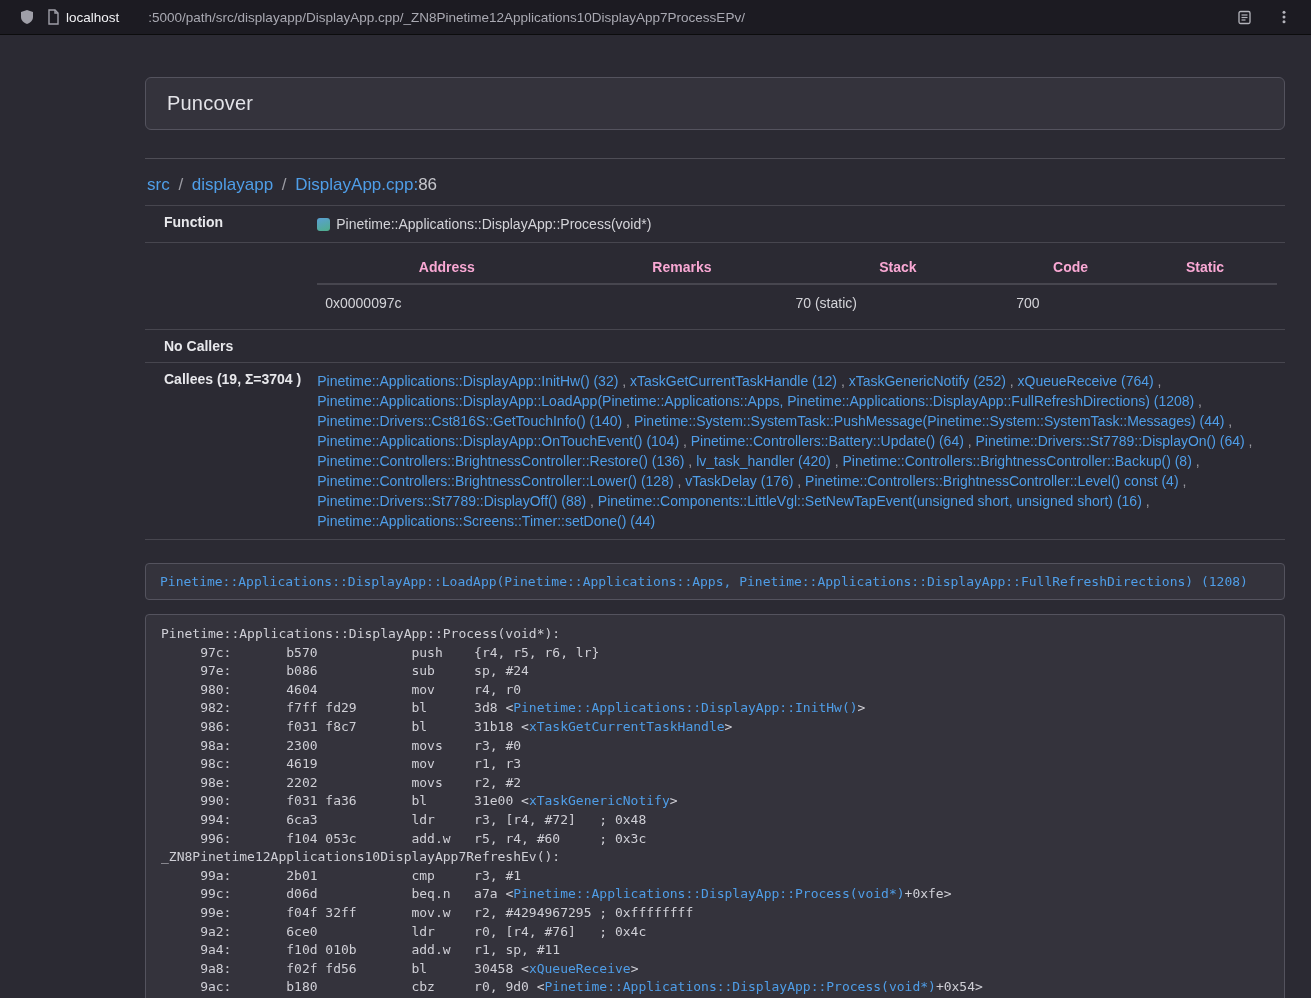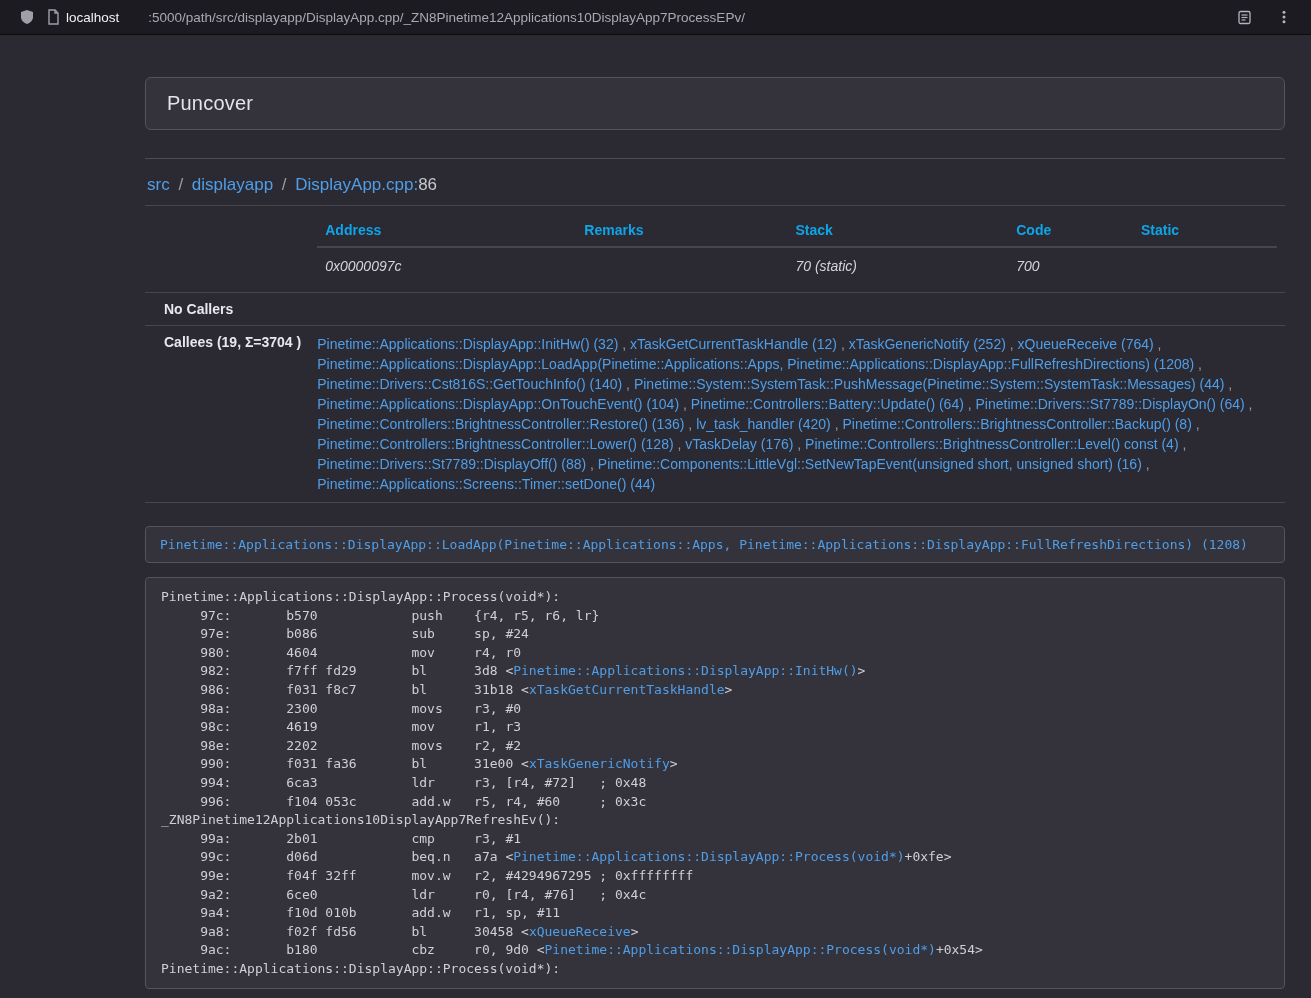--- a/index.html
+++ b/index.html
@@ -41,23 +41,23 @@
   table.outer{width:100%;border-collapse:collapse;font-size:14px;color:var(--text);
     border-top:1px solid var(--border2);border-bottom:1px solid var(--border2);}
   table.outer > tbody > tr{border-top:1px solid var(--border2);}
   table.outer > tbody > tr:first-child{border-top:none;}
   table.outer th{width:124px;padding:8px 8px 8px 19px;text-align:left;
     vertical-align:top;font-weight:bold;color:#e8e8ec;white-space:nowrap;}
   table.outer td{padding:8px;vertical-align:top;line-height:20px;}
   .ficon{display:inline-block;width:13px;height:13px;border-radius:3px;margin:0 6px 0 0;
     vertical-align:-2px;background:linear-gradient(160deg,#5a9fd4 0%,#4fae8a 100%);}
   table.inner{width:100%;border-collapse:collapse;}
-  table.inner th{width:auto;padding:6px 8px;font-weight:bold;color:#0ea5e9;
-    border-bottom:2px solid var(--border2);text-align:left;white-space:nowrap;}
-  table.inner td{padding:8px;color:var(--text);font-style:italic;}
+  table.inner th{width:auto;padding:6px 8px;font-weight:bold;color:#f9a8d4;
+    border-bottom:2px solid var(--border2);text-align:center;white-space:nowrap;}
+  table.inner td{padding:8px;color:var(--text);}
   table.inner th:nth-child(1),table.inner td:nth-child(1){width:27%;}
   table.inner th:nth-child(2),table.inner td:nth-child(2){width:22%;}
   table.inner th:nth-child(3),table.inner td:nth-child(3){width:23%;}
   table.inner th:nth-child(4),table.inner td:nth-child(4){width:13%;}
   td.nest{padding:0 8px;}
   .callees{line-height:20px;}
 
   
   .hlbox{margin-top:23px;border:1px solid var(--border);border-radius:4px;
     background:var(--panel_bg);padding:8px 14px;
@@ -114,20 +114,26 @@
     <h1>Puncover</h1>
   </div>
 
   <hr class="rule">
 
   <div class="breadcrumb" id="breadcrumb"><a class="lnk" href="#">src</a><span class="bc-sep"> / </span><a class="lnk" href="#">displayapp</a><span class="bc-sep"> / </span><a class="lnk" href="#">DisplayApp.cpp:</a><span class="bc-tail">86</span></div>
 
   <table class="outer">
     <tbody>
       <tr>
+        <th>Function</th>
+        <td>
+          <span class="ficon"></span><span>Pinetime::Applications::DisplayApp::Process(void*)</span>
+        </td>
+      </tr>
+      <tr>
         <th></th>
         <td class="nest">
           <table class="inner">
             <thead>
                 <tr id="stats-head-row">
                   <th>Address</th>
                   <th>Remarks</th>
                   <th>Stack</th>
                   <th>Code</th>
                   <th>Static</th>

